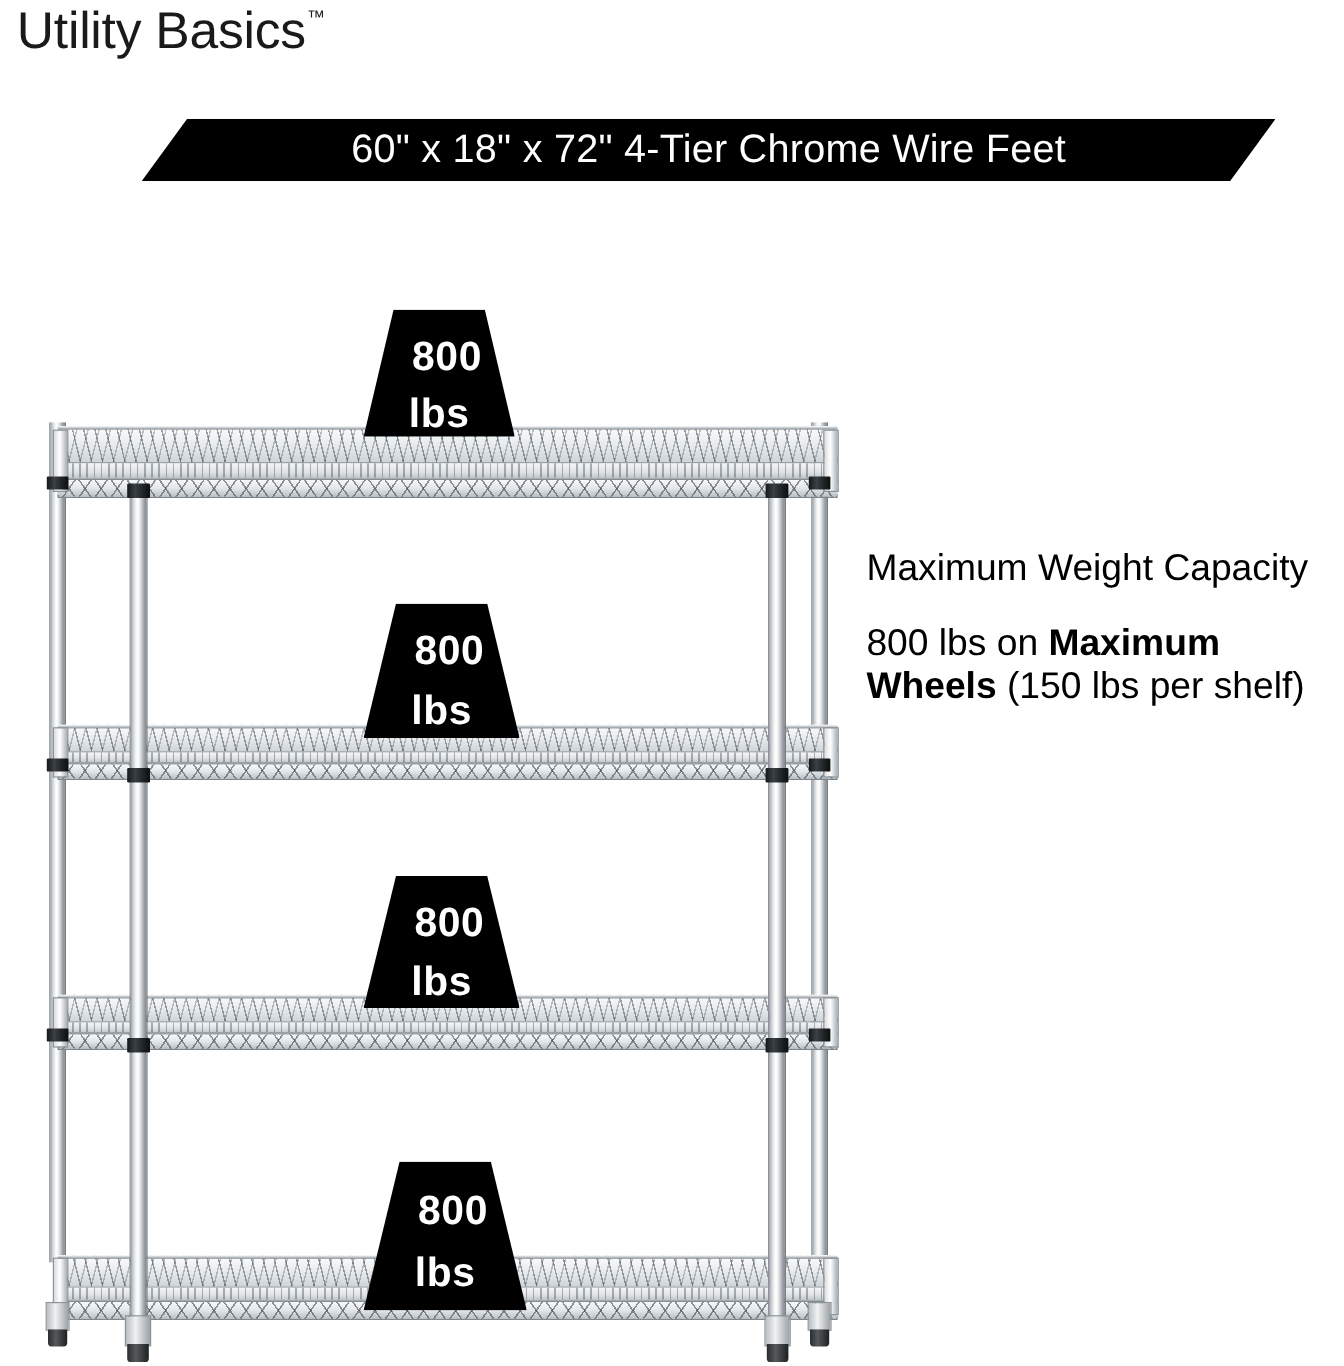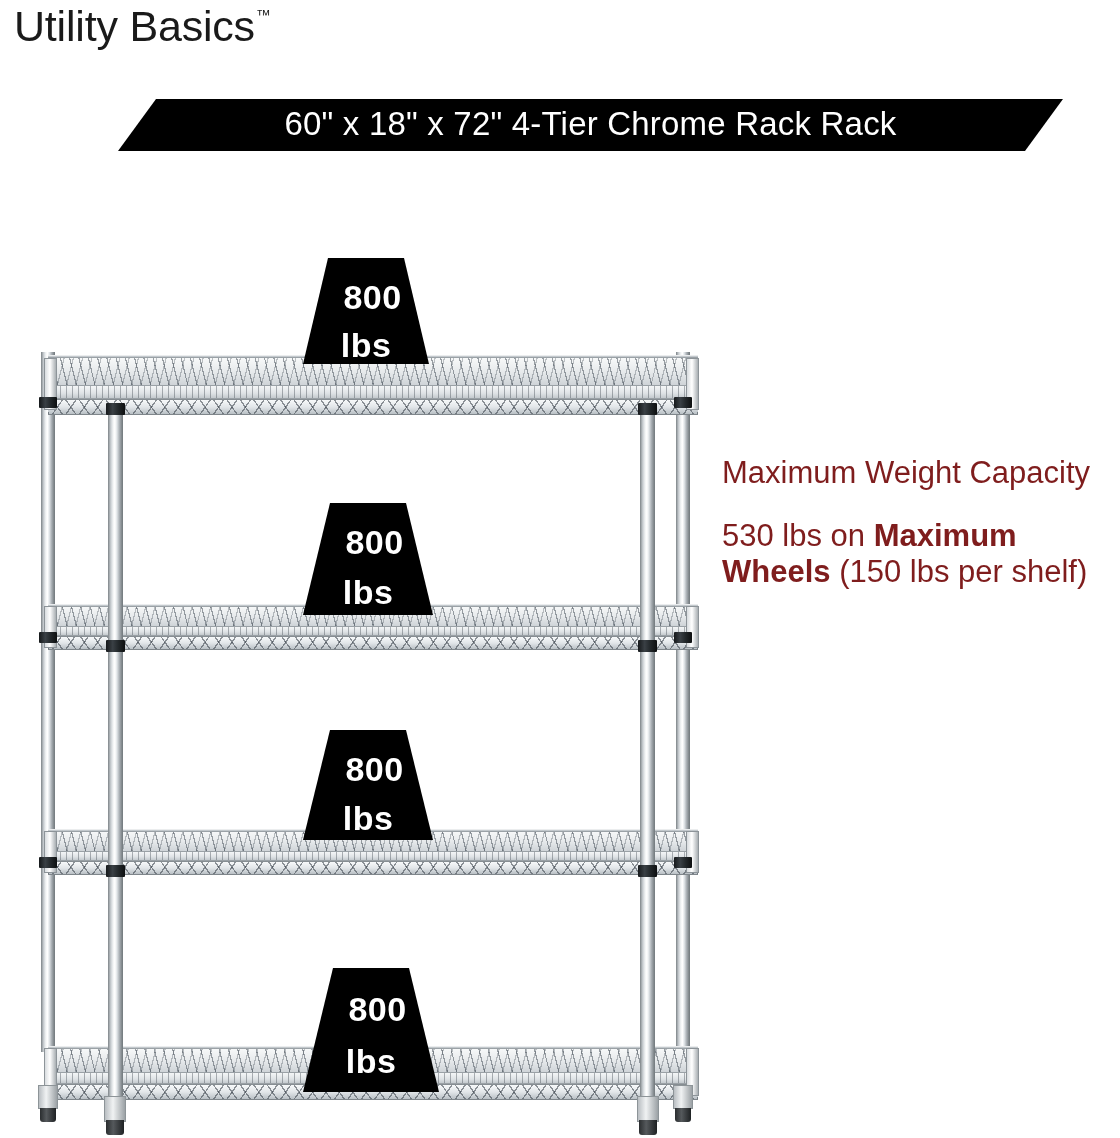--- a/index.html
+++ b/index.html
@@ -39,21 +39,21 @@
     letter-spacing:0.2px; white-space:nowrap;
     position:relative; top:-1px;
   }
   #banner-text b { font-weight:400; }
 
   
   #info {
     position:absolute; left:722px; top:455px;
     width:398px;
     font-size:31px; line-height:1.18;
-    color:#7f1d1d; font-weight:400;
+    color:#000000; font-weight:400;
   }
   #info .para { margin-bottom:26px; }
   #info .para:last-child { margin-bottom:0; }
   #info b { font-weight:700; }
 
   
   #rack { position:absolute; left:0; top:0; width:720px; height:1138px; }
 
   
   .post {
@@ -155,21 +155,21 @@
 <body>
 
 <div id="page">
 
   <div id="logo">
     <span>Utility Basics</span><span class="tm">™</span>
   </div>
 
   <div id="banner">
     <div id="banner-text">
-      <span>60" x 18" x 72" 4-Tier </span><b>Chrome</b><span> Rack Rack</span>
+      <span>60" x 18" x 72" 4-Tier </span><b>Chrome</b><span> Wire Feet</span>
     </div>
   </div>
 
   <div id="rack">
 
     <div class="post back" style="left:41px;  top:352px; width:14px; height:700px;"></div>
     <div class="post back" style="left:676px; top:352px; width:14px; height:700px;"></div>
 
     <div class="shelf" style="left:48px; top:355px; width:650px; height:62px;">
       <div class="shelf-top" style="height:30px;"></div>
@@ -257,17 +257,17 @@
                 clip-path:polygon(30px 0, 106px 0, 136px 100%, 0 100%);">
       <span class="n" style="margin-top:24px;">800</span>
       <span class="u" style="margin-top:18px;">lbs</span>
     </div>
 
   </div>
 
   <div id="info">
     <div class="para">Maximum Weight Capacity</div>
     <div class="para">
-      <span>530 lbs on </span><b>Maximum Wheels</b><span> (150 lbs per shelf)</span>
+      <span>800 lbs on </span><b>Maximum Wheels</b><span> (150 lbs per shelf)</span>
     </div>
   </div>
 
 </div>
 
 </body></html>

